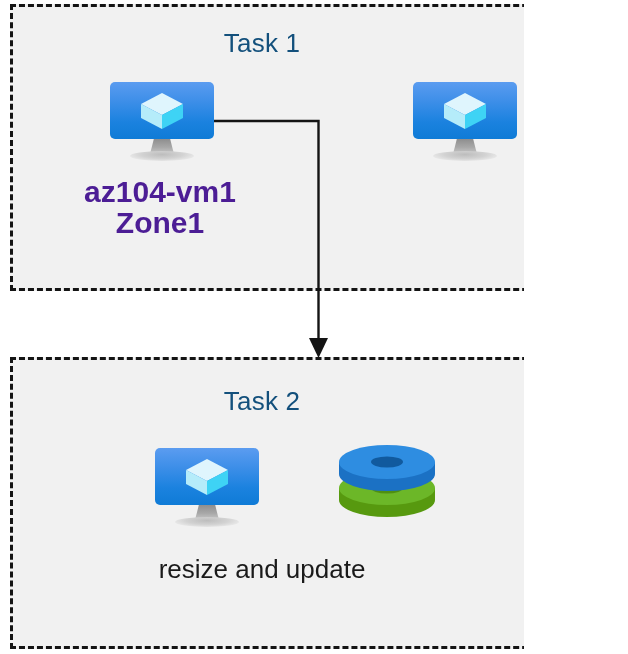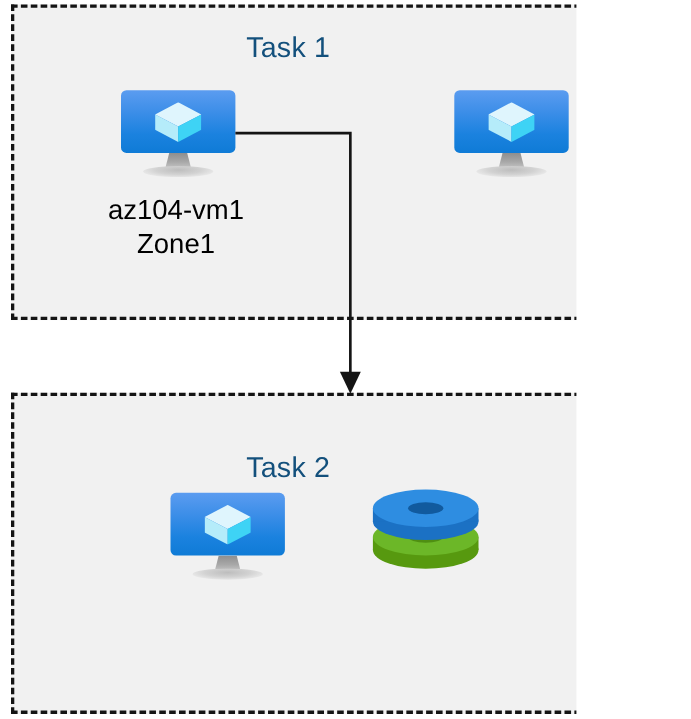--- a/index.html
+++ b/index.html
@@ -33,21 +33,21 @@
     left: 0;
     width: 100%;
     text-align: center;
     color: #13507c;
     font-size: 26px;
     letter-spacing: .2px;
     line-height: 1;
     white-space: nowrap;
   }
   #task1-title { top: 30px; }
-  #task2-title { top: 412px; }
+  #task2-title { top: 388px; }
 
   
   .vm-icon {
     position: absolute;
     width: 104px;
     height: 78px;
   }
   .vm-icon .screen {
     position: absolute;
     left: 0; top: 0;
@@ -86,24 +86,25 @@
   .disks-icon {
     position: absolute;
     width: 100px;
     height: 84px;
   }
 
   
   .node-label {
     position: absolute;
     text-align: center;
-    color: #000000;
-    font-size: 25px;
+    color: #4c1d95;
+    font-size: 30px;
     line-height: 31px;
     white-space: pre-line;
+    font-weight: bold;
   }
   #vm1-label { left: 30px;  top: 176px; width: 260px; }
   #vm2-label { left: 333px; top: 176px; width: 260px; }
   #task2-label {
     left: 0; top: 553px; width: 100%;
     text-align: center;
     color: #1a1a1a;
     font-size: 26px;
     line-height: 32px;
     position: absolute;
@@ -171,19 +172,20 @@
     <rect x="2" y="45" width="96" height="12" fill="#57990f"></rect>
     <ellipse cx="50" cy="45" rx="48" ry="17" fill="#6cb728"></ellipse>
     <ellipse cx="50" cy="45" rx="16" ry="5.5" fill="#4f8f12"></ellipse>
 
     <ellipse cx="50" cy="31" rx="48" ry="17" fill="#1b71c4"></ellipse>
     <rect x="2" y="19" width="96" height="12" fill="#1b71c4"></rect>
     <ellipse cx="50" cy="19" rx="48" ry="17" fill="#2e8de1"></ellipse>
     <ellipse cx="50" cy="19" rx="16" ry="5.5" fill="#115a9e"></ellipse>
   </svg>
 
+  <div id="task2-label">resize and update</div>
 
   <svg id="connector" viewBox="0 0 628 654">
     <path d="M 214 121 L 318.5 121 L 318.5 344" fill="none" stroke="#141414" stroke-width="2.4"></path>
     <polygon points="318.5,358 309,338 328,338" fill="#141414"></polygon>
   </svg>
 
 </div>
 
 </body></html>

